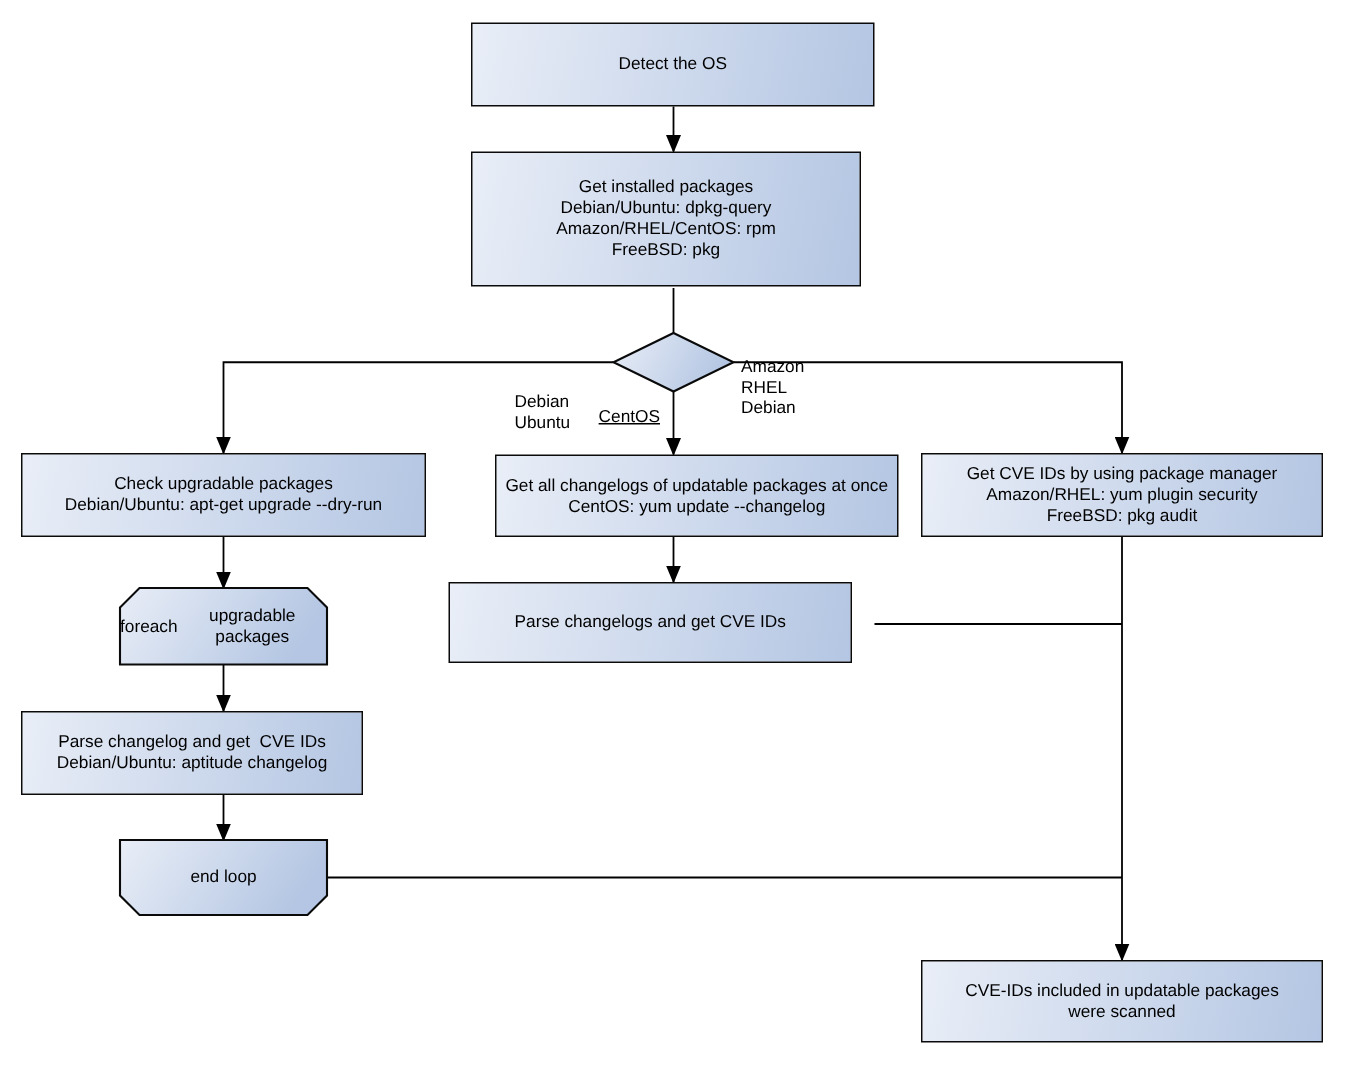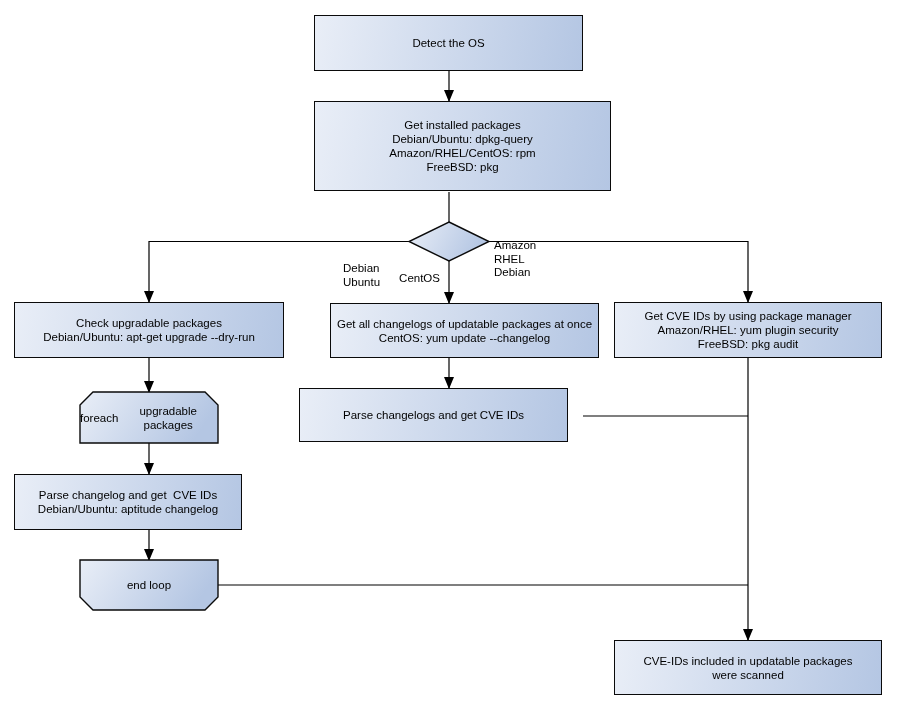--- a/index.html
+++ b/index.html
@@ -37,21 +37,21 @@
   .node span{white-space:pre;}
   .shape-label{
     position:absolute;box-sizing:border-box;
     display:flex;flex-direction:row;justify-content:center;align-items:center;
     font-size:11.5px;line-height:14px;text-align:center;
     background:transparent;border:none;pointer-events:none;
   }
   .edge-label{
     position:absolute;font-size:11.5px;line-height:13.5px;
   }
-  .ta-c{text-align:left;margin-top:44px;} .ta-r{text-align:right;}
+  .ta-c{text-align:left;margin-top:44px;} .ta-r{text-align:right;text-decoration:underline;}
 </style>
 </head>
 <body>
 
 <div class="canvas">
 
   <svg class="edge-layer" width="898" height="712">
     <defs>
       <linearGradient id="nodeGrad" x1="0" y1="0" x2="1" y2="0.25">
         <stop offset="0" stop-color="#e9eef7"></stop>
@@ -77,21 +77,21 @@
 
     <polygon class="poly-node" points="449,222 489,241.5 449,261 409,241.5"></polygon>
     <polygon class="poly-node" points="80,405 93,392 205,392 218,405 218,443 80,443"></polygon>
     <polygon class="poly-node" points="80,560 218,560 218,597 205,610 93,610 80,597"></polygon>
   </svg>
 
   <div class="node" style="left:314px;top:15px;width:269px;height:56px;">
     <span>Detect the OS</span>
   </div>
 
-  <div class="node" style="left:314px;top:101px;width:297px;height:90px;">
+  <div class="node" style="left:314px;top:101px;width:260px;height:90px;">
     <span>Get installed packages</span>
     <span>Debian/Ubuntu: dpkg-query</span>
     <span>Amazon/RHEL/CentOS: rpm</span>
     <span>FreeBSD: pkg</span>
   </div>
 
   <div class="node" style="left:14px;top:302px;width:270px;height:56px;">
     <span>Check upgradable packages</span>
     <span>Debian/Ubuntu: apt-get upgrade --dry-run</span>
   </div>

